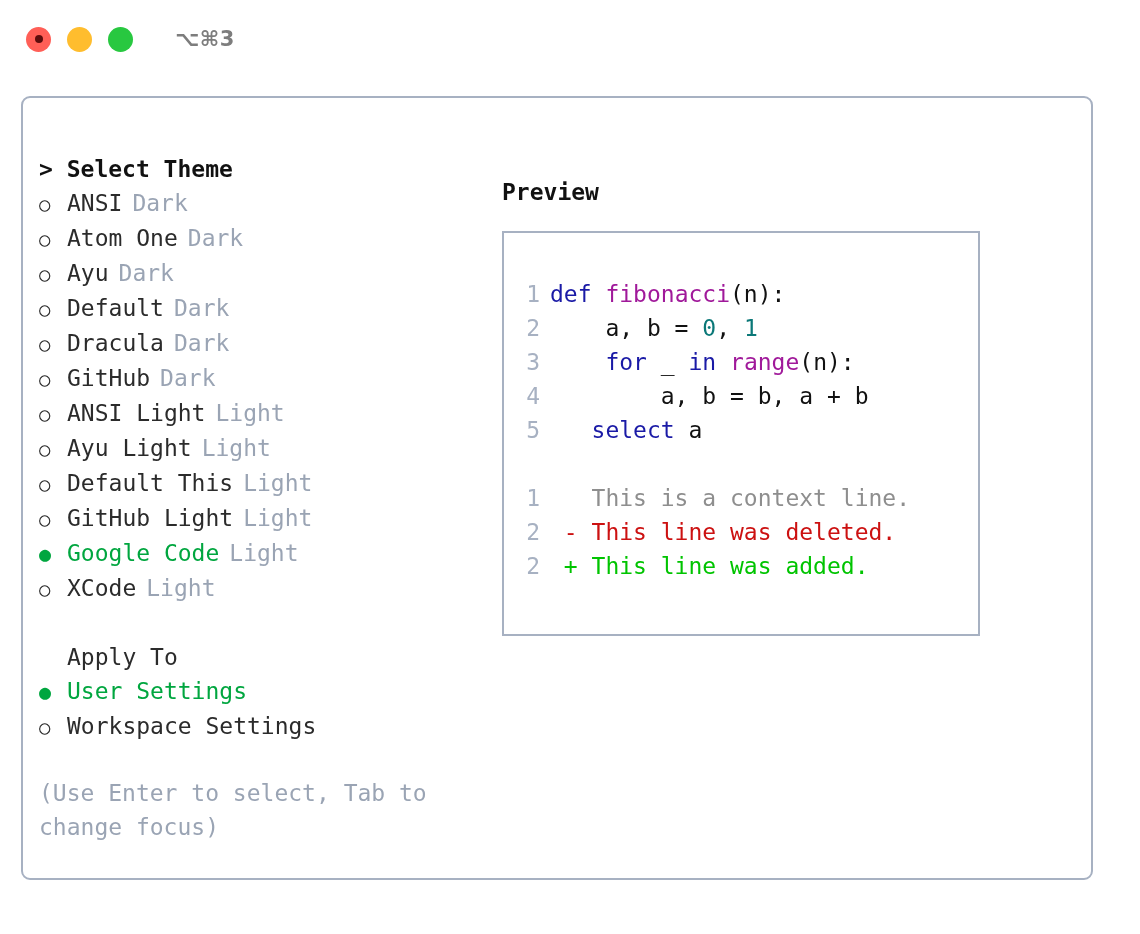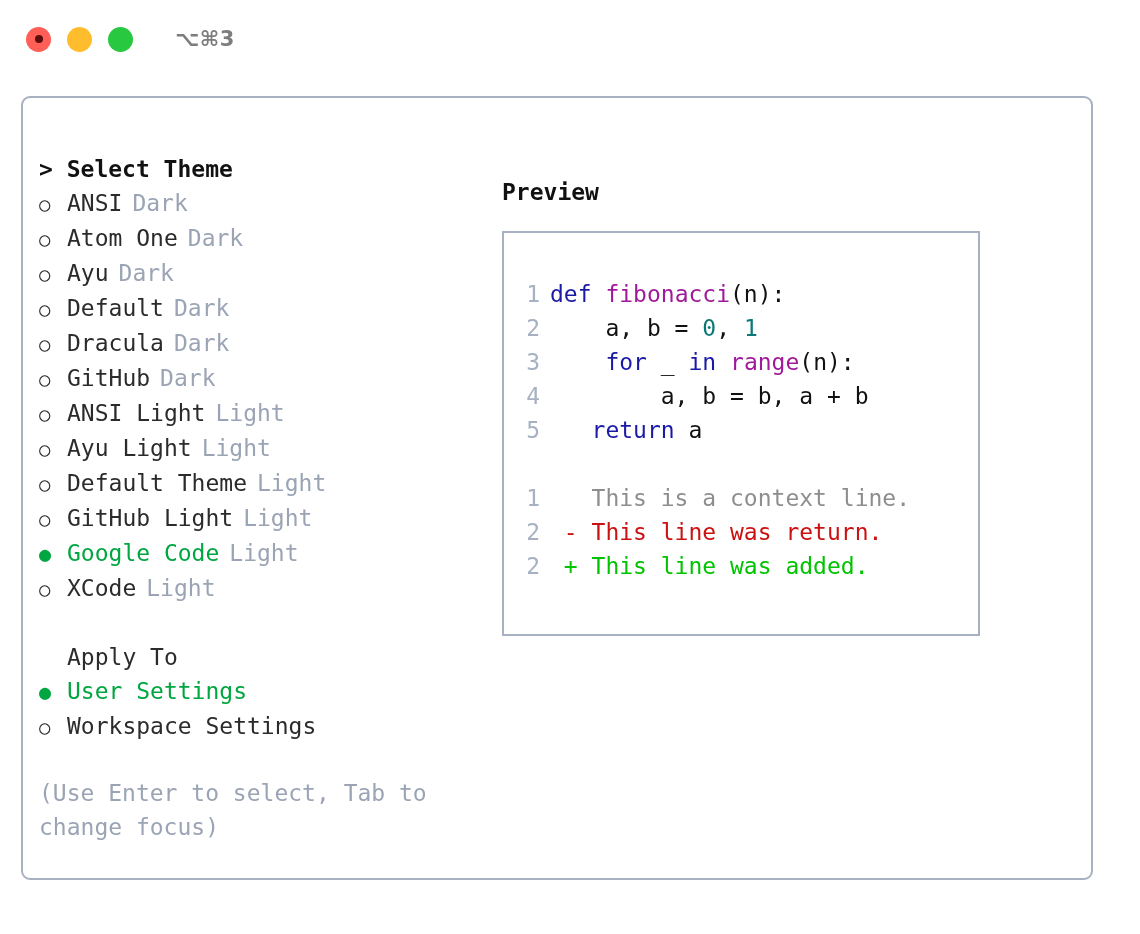--- a/index.html
+++ b/index.html
@@ -216,21 +216,21 @@
 
         <div id="theme-list">
             <div class="opt-row"><span class="marker">○</span><span class="opt-label">ANSI</span><span class="opt-kind">Dark</span></div>
             <div class="opt-row"><span class="marker">○</span><span class="opt-label">Atom One</span><span class="opt-kind">Dark</span></div>
             <div class="opt-row"><span class="marker">○</span><span class="opt-label">Ayu</span><span class="opt-kind">Dark</span></div>
             <div class="opt-row"><span class="marker">○</span><span class="opt-label">Default</span><span class="opt-kind">Dark</span></div>
             <div class="opt-row"><span class="marker">○</span><span class="opt-label">Dracula</span><span class="opt-kind">Dark</span></div>
             <div class="opt-row"><span class="marker">○</span><span class="opt-label">GitHub</span><span class="opt-kind">Dark</span></div>
             <div class="opt-row"><span class="marker">○</span><span class="opt-label">ANSI Light</span><span class="opt-kind">Light</span></div>
             <div class="opt-row"><span class="marker">○</span><span class="opt-label">Ayu Light</span><span class="opt-kind">Light</span></div>
-            <div class="opt-row"><span class="marker">○</span><span class="opt-label">Default Theme</span><span class="opt-kind">Light</span></div>
+            <div class="opt-row"><span class="marker">○</span><span class="opt-label">Default This</span><span class="opt-kind">Light</span></div>
             <div class="opt-row"><span class="marker">○</span><span class="opt-label">GitHub Light</span><span class="opt-kind">Light</span></div>
             <div class="opt-row selected"><span class="marker selected">●</span><span class="opt-label">Google Code</span><span class="opt-kind">Light</span></div>
             <div class="opt-row"><span class="marker">○</span><span class="opt-label">XCode</span><span class="opt-kind">Light</span></div>
           </div>
 
         <div class="spacer-row"></div>
 
         <div class="apply-head">Apply To</div>
 
         <div id="apply-list">
@@ -243,26 +243,26 @@
 
       <div class="right-col">
         <div class="preview-head">Preview</div>
 
         <div class="preview-box">
           <div id="code-block">
               <div class="code-line"><span class="lineno">1</span><span class="tok-kw">def </span><span class="tok-fn">fibonacci</span><span class="tok-txt">(n):</span></div>
               <div class="code-line"><span class="lineno">2</span><span class="tok-txt">    a, b = </span><span class="tok-num">0</span><span class="tok-txt">, </span><span class="tok-num">1</span></div>
               <div class="code-line"><span class="lineno">3</span><span class="tok-txt">    </span><span class="tok-kw">for</span><span class="tok-txt"> _ </span><span class="tok-kw">in</span><span class="tok-txt"> </span><span class="tok-fn">range</span><span class="tok-txt">(n):</span></div>
               <div class="code-line"><span class="lineno">4</span><span class="tok-txt">        a, b = b, a + b</span></div>
-              <div class="code-line"><span class="lineno">5</span><span class="tok-txt">   </span><span class="tok-kw">return</span><span class="tok-txt"> a</span></div>
+              <div class="code-line"><span class="lineno">5</span><span class="tok-txt">   </span><span class="tok-kw">select</span><span class="tok-txt"> a</span></div>
             </div>
           <div class="blank-line"></div>
           <div id="diff-block">
               <div class="code-line"><span class="lineno">1</span><span class="tok-ctx">   This is a context line.</span></div>
-              <div class="code-line"><span class="lineno">2</span><span class="tok-del"> - This line was return.</span></div>
+              <div class="code-line"><span class="lineno">2</span><span class="tok-del"> - This line was deleted.</span></div>
               <div class="code-line"><span class="lineno">2</span><span class="tok-add"> + This line was added.</span></div>
             </div>
         </div>
       </div>
 
     </div>
   </div>
 </div>
 
 </body></html>

